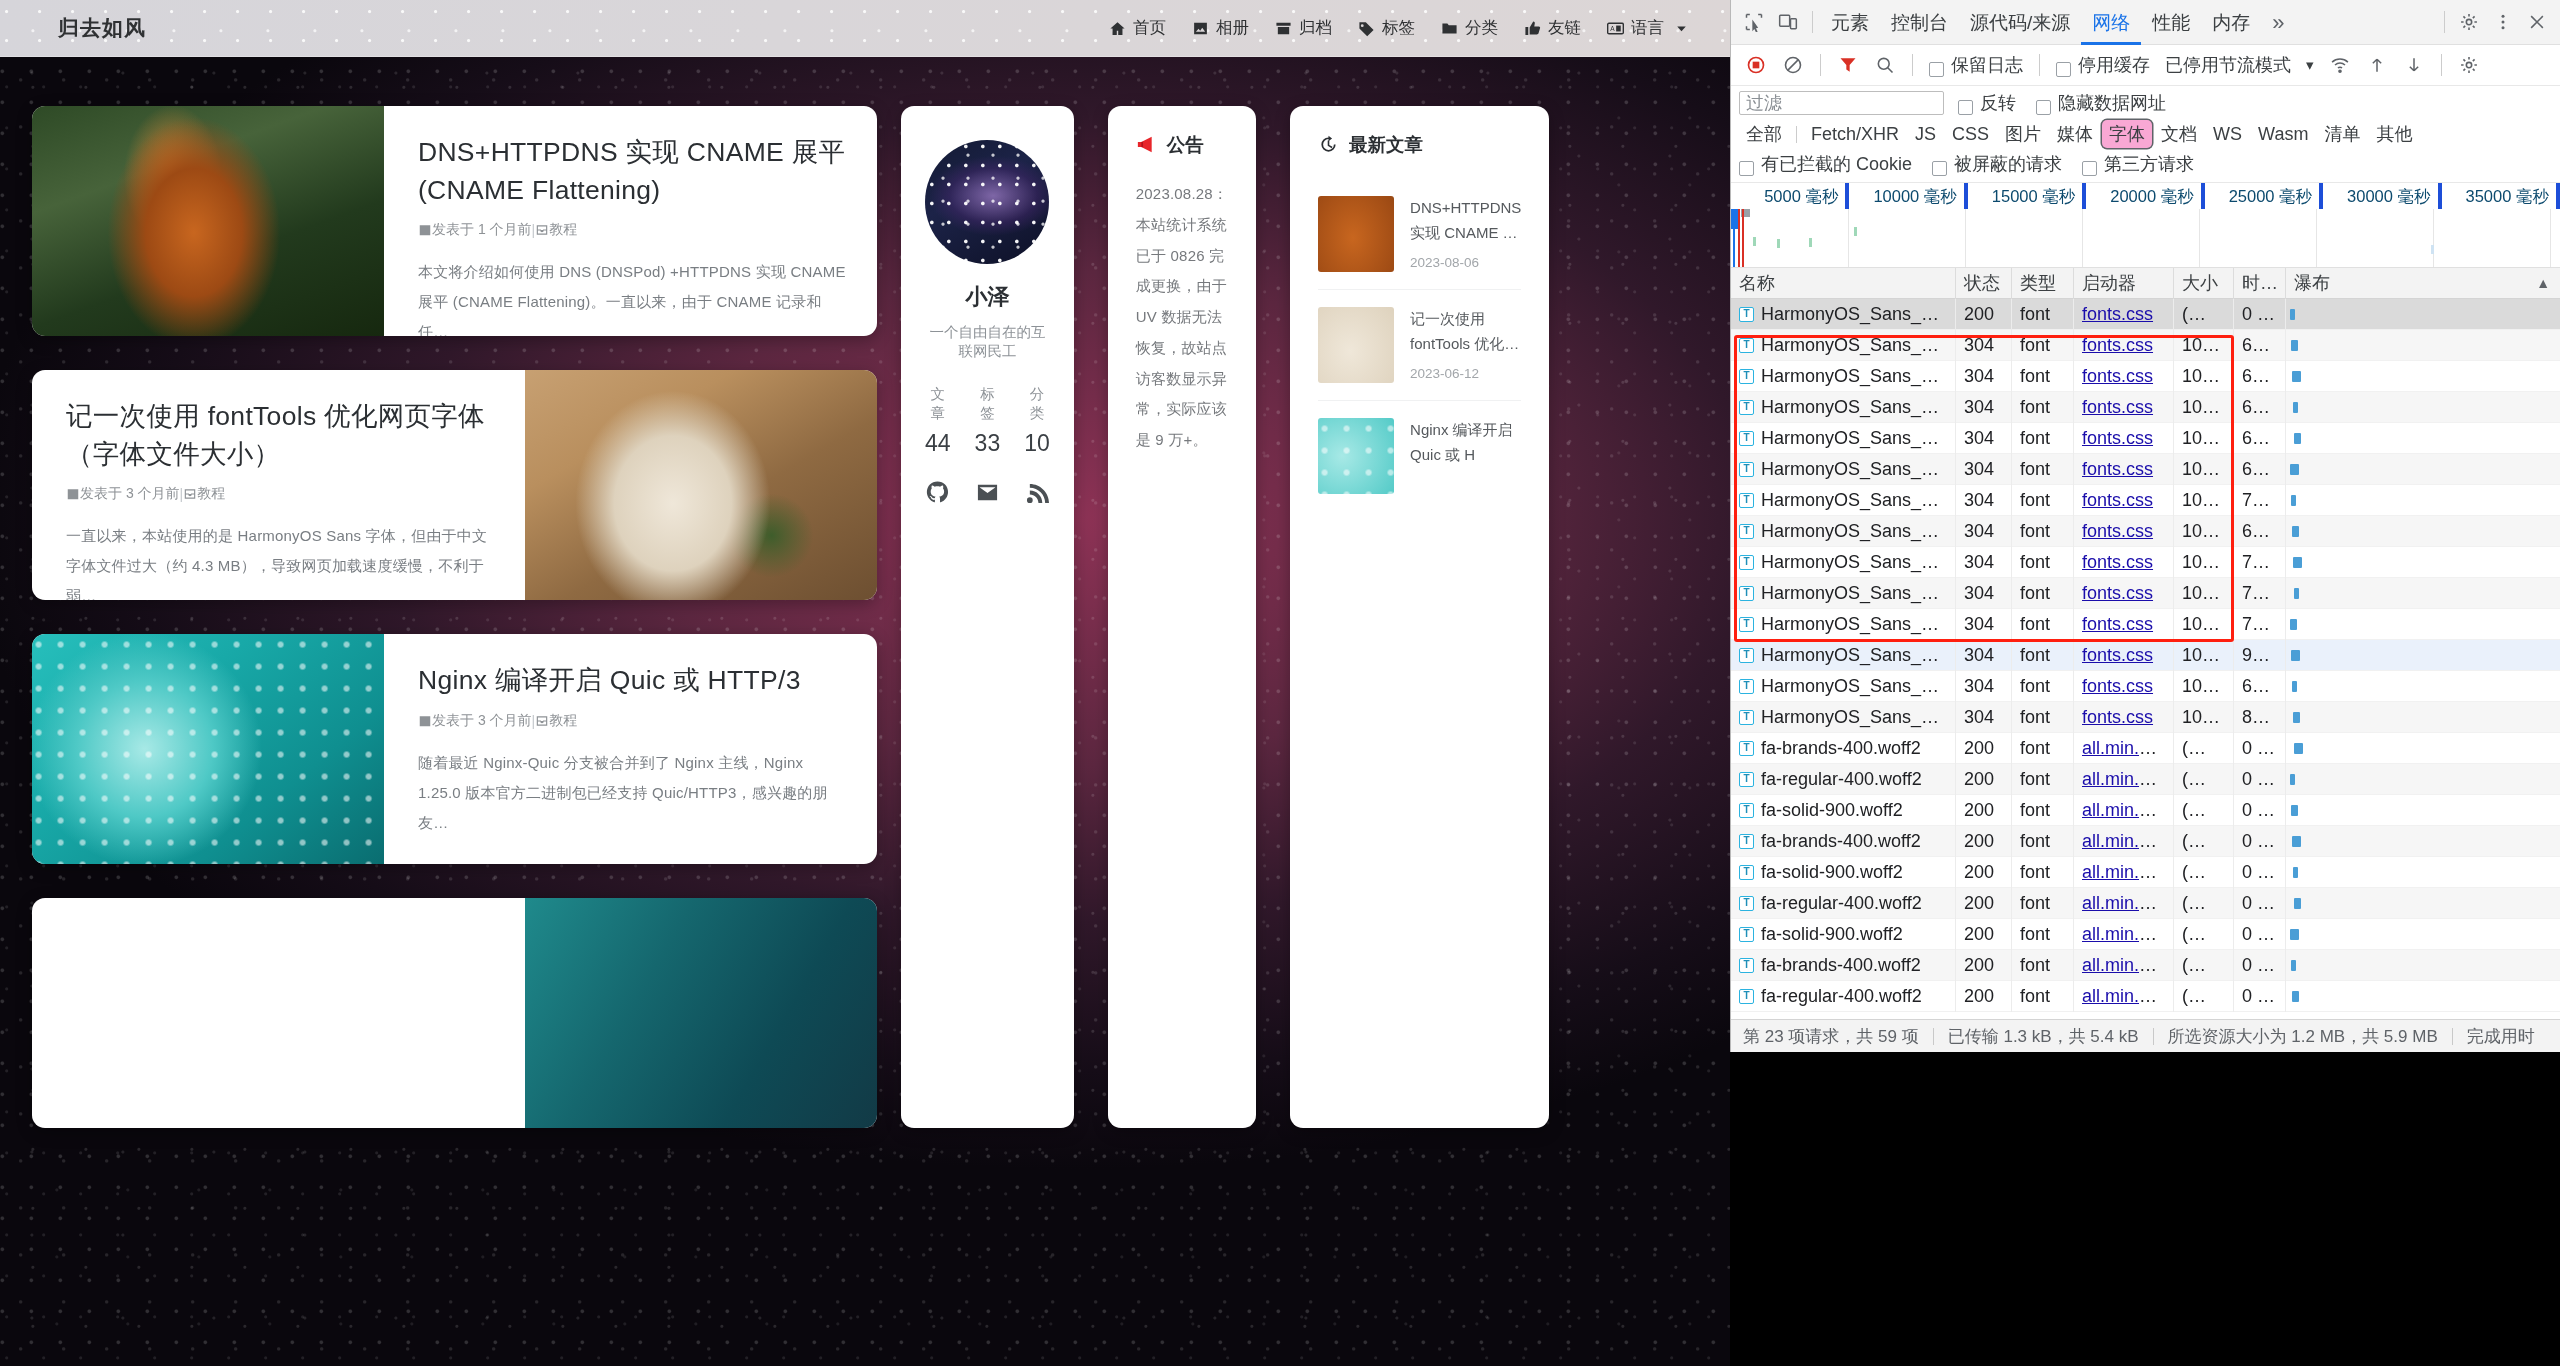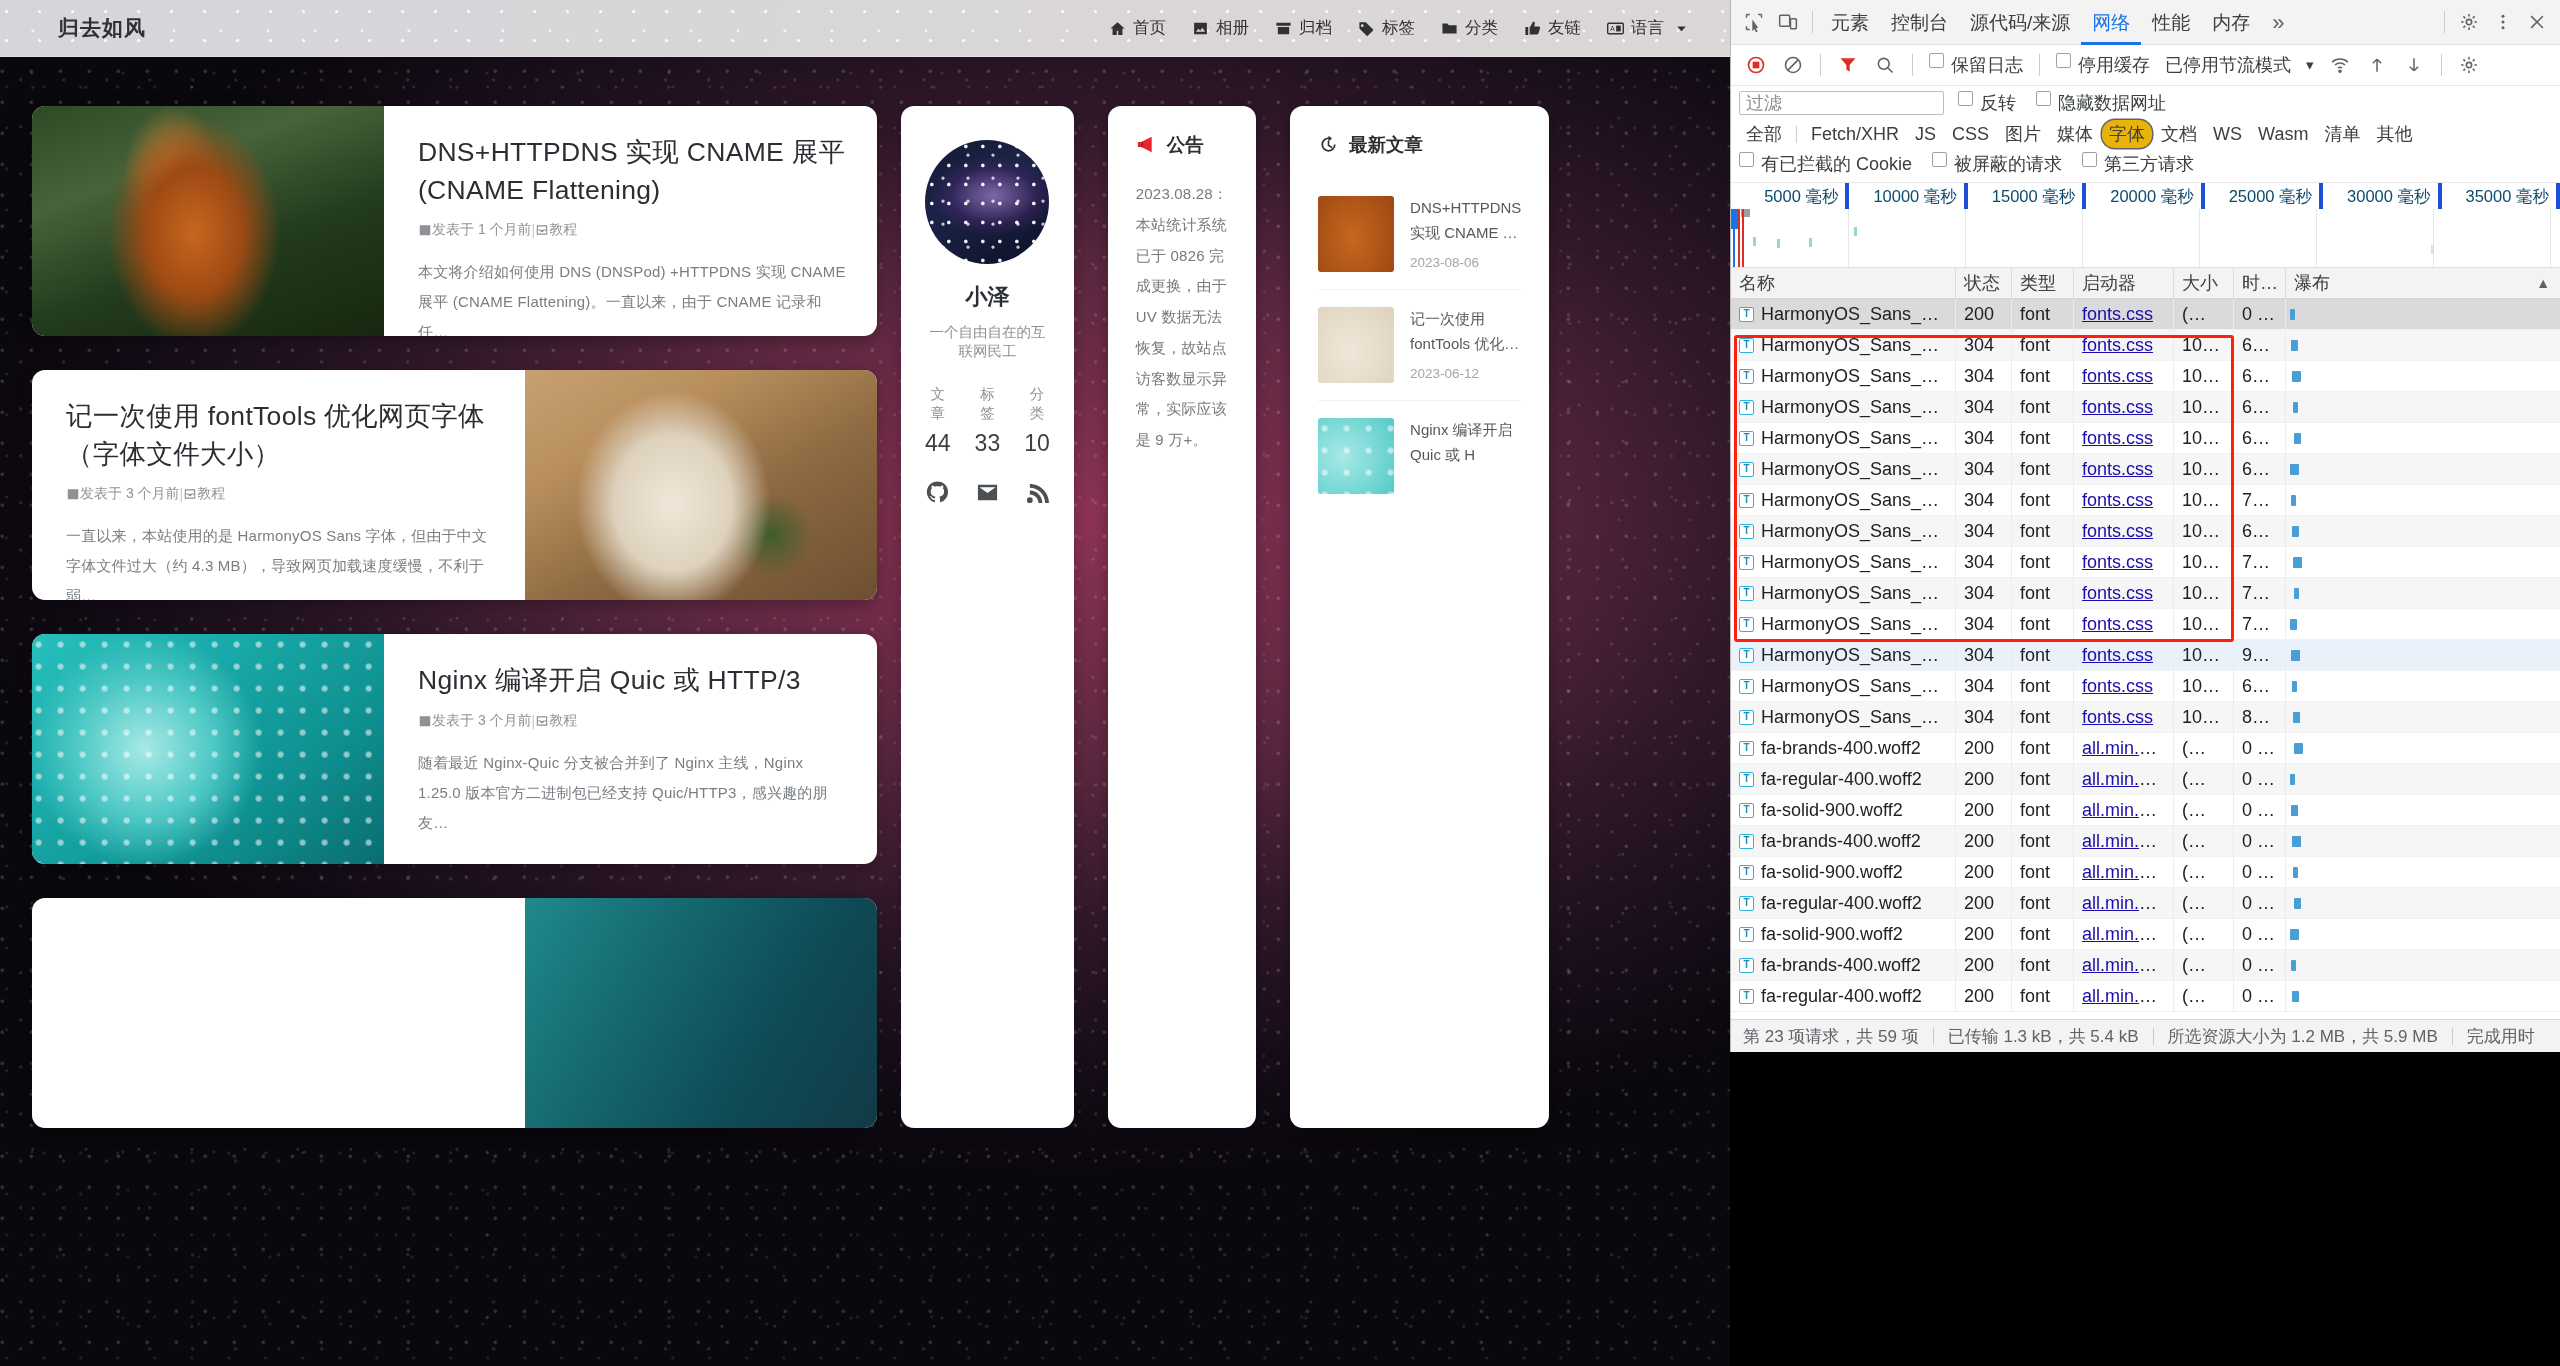--- a/index.html
+++ b/index.html
@@ -128,36 +128,36 @@
   .vdiv{ width:1px; height:22px; background:#ccc; margin:0 7px; flex:0 0 1px;}
   .tab{ padding:0 11px; height:45px; line-height:45px; font-size:19px; color:#3c4043; cursor:pointer; white-space:nowrap;}
   .tab.active{ color:#1a73e8; box-shadow: inset 0 -3px 0 #1a73e8; }
   .dt-spacer{ flex:1; }
 
   .dt-bar2{
     height:41px; display:flex; align-items:center; padding:0 8px; gap:3px;
     background:#fff; border-bottom:1px solid #e8e8e8; flex:0 0 41px;
   }
   .cbx{ width:15px; height:15px; border:1px solid #9aa0a6; border-radius:2px; background:#fff; flex:0 0 15px;}
-  .cbl{ display:flex; align-items:flex-start; gap:7px; font-size:18px; color:#3c4043; cursor:pointer; white-space:nowrap; padding:0 6px;}
+  .cbl{ display:flex; align-items:flex-end; gap:7px; font-size:18px; color:#3c4043; cursor:pointer; white-space:nowrap; padding:0 6px;}
   .throttle{ font-size:18px; color:#3c4043; padding:0 6px; white-space:nowrap; cursor:pointer;}
 
   .dt-filter{
     padding:5px 8px 4px; border-bottom:1px solid #e8e8e8; background:#fff; flex:0 0 auto;
   }
   .frow{ display:flex; align-items:center; gap:8px; margin-bottom:5px;}
   .finput{
     width:205px; height:24px; border:1px solid #bdbdbd; border-radius:2px;
     font-size:18px; padding:0 6px; color:#5f6368; background:#fff; outline:none;
     font-family:"Liberation Sans", sans-serif;
   }
   .finput::placeholder{ color:#8a8f94; }
   .types{ display:flex; align-items:center; gap:2px; flex-wrap:nowrap; margin-bottom:4px;}
   .tchip{ font-size:18px; color:#3c4043; padding:2px 7px; border-radius:4px; cursor:pointer; white-space:nowrap;}
-  .tchip.sel{ background:#eab308; box-shadow:0 0 0 1.5px #5f6368; border-radius:13px;}
+  .tchip.sel{ background:#f9a8d4; box-shadow:0 0 0 1.5px #5f6368; border-radius:5px;}
   .tdiv{ width:1px; height:17px; background:#ccc; margin:0 5px;}
 
   .overview{ height:85px; border-bottom:1px solid #e0e0e0; position:relative; background:#fff; flex:0 0 85px;}
   .ov-ruler{ position:absolute; top:0; left:0; right:0; height:26px; display:flex;}
   .ov-seg{ flex:1; border-right:4px solid #1d4ed8; text-align:right; padding-right:7px; font-size:16.5px; color:#0c4a6e; line-height:26px; position:relative;}
   .ov-body{ position:absolute; top:26px; left:0; right:0; bottom:0; }
   .ov-body .vline{ position:absolute; top:0; bottom:0; width:1px; background:#e6e6e6;}
   .redline{ position:absolute; top:0; bottom:0; width:2px; background:#d93025;}
   .blueline{ position:absolute; top:0; bottom:0; width:2px; background:#1a73e8;}
   .blueblock{ position:absolute; width:9px; height:20px; background:#1a73e8; top:0;}

